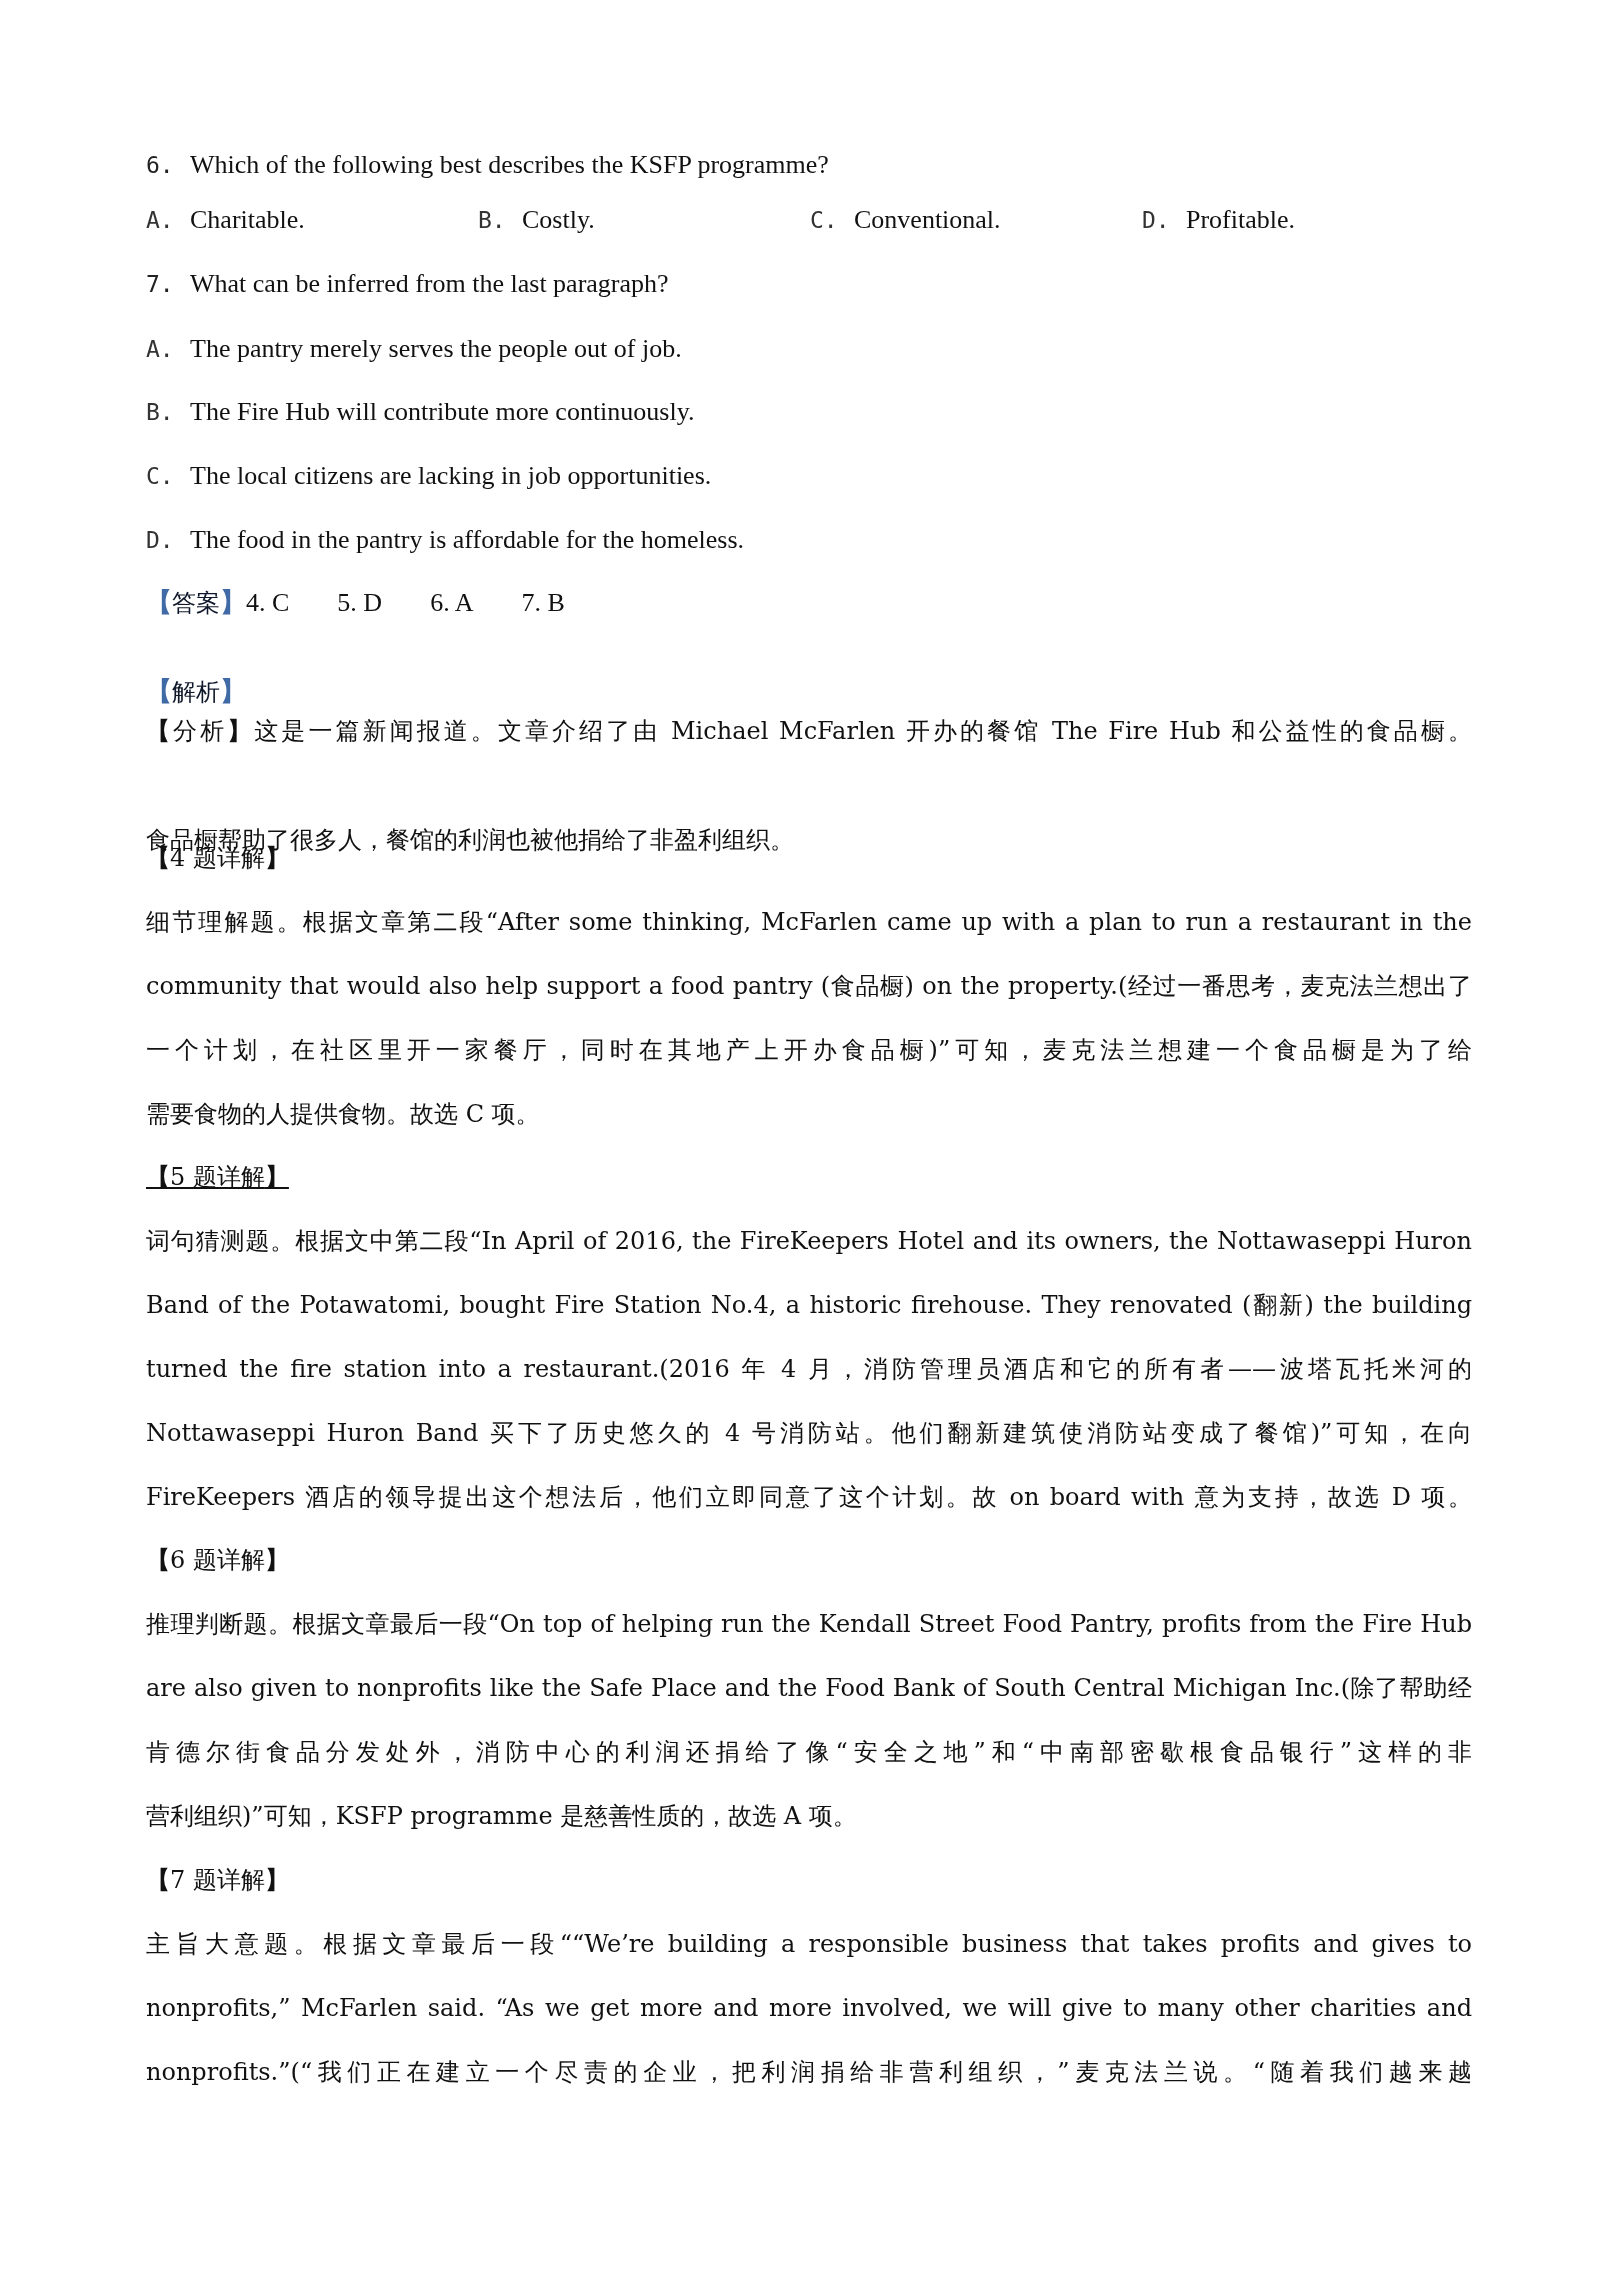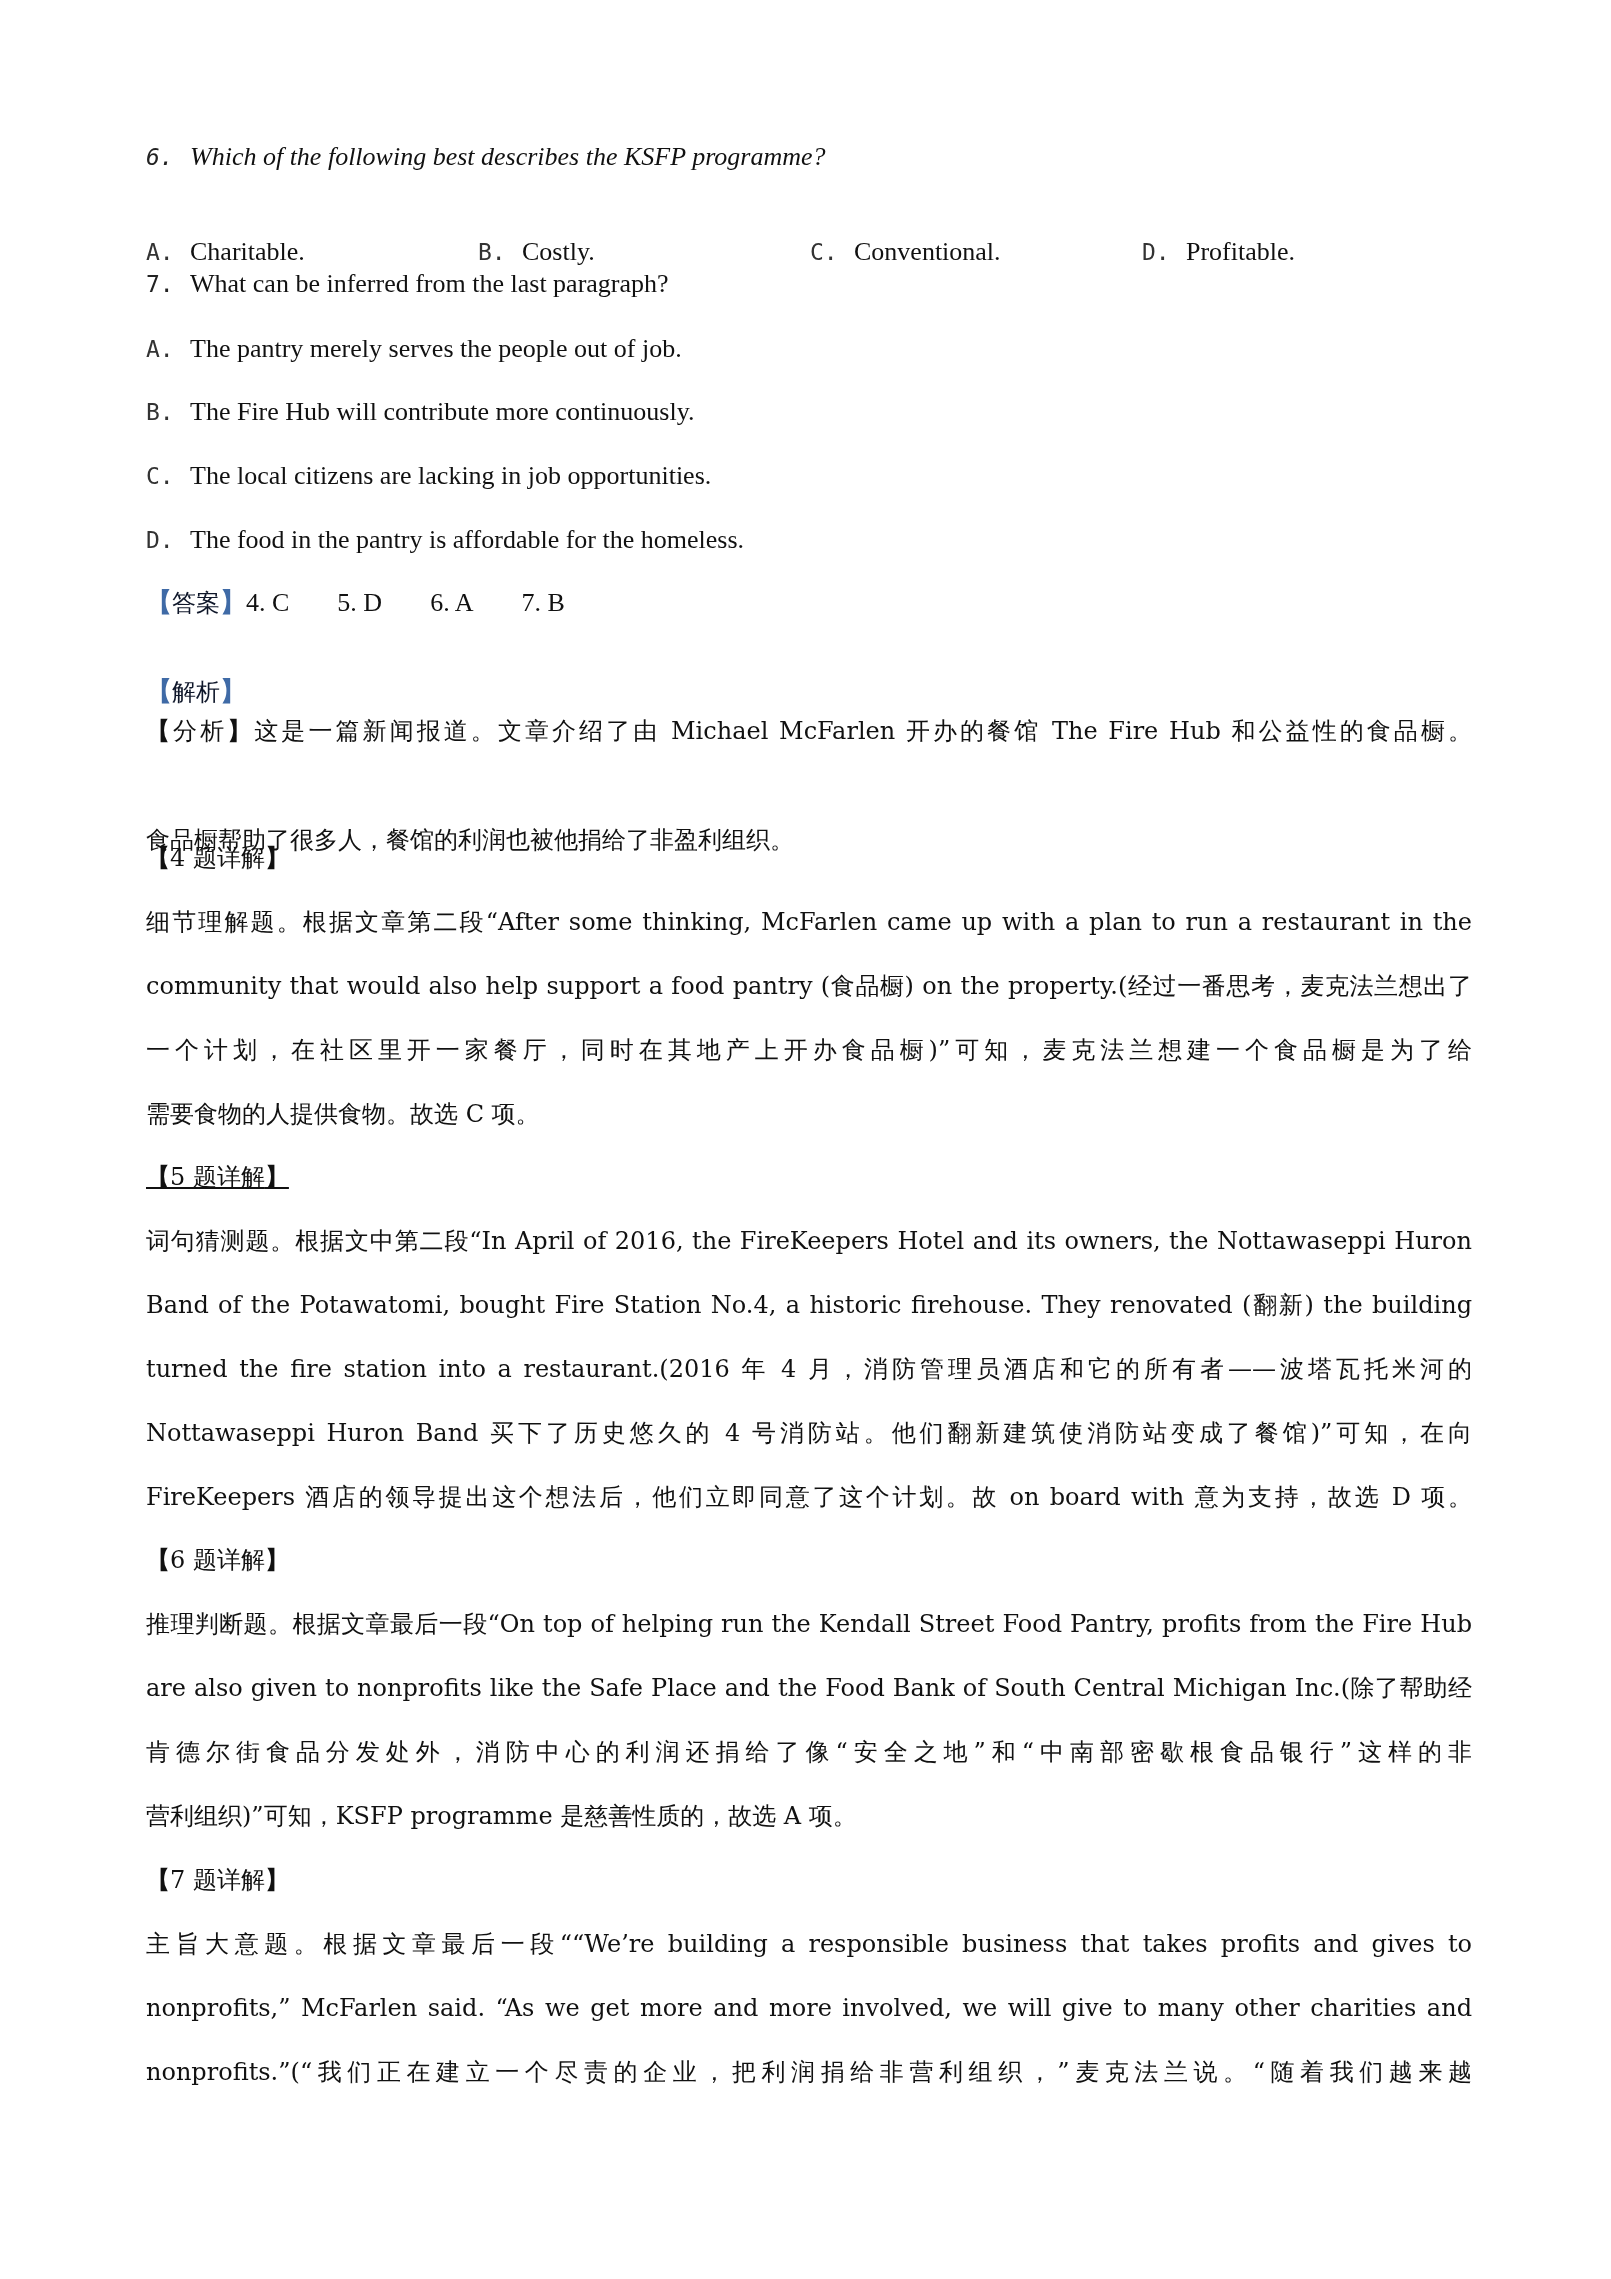--- a/index.html
+++ b/index.html
@@ -72,24 +72,24 @@
     .cn {
       font-family: "DejaVu Serif", "Liberation Serif", serif;
       font-size: 24px;
     }
   </style>
 </head>
 <body>
 
 <div class="page">
 
-  <div class="line" style="top:137px;font-style:italic;">
+  <div class="line" style="top:145px;">
     <span class="qnum">6.</span><span>Which of the following best describes the KSFP programme?</span>
   </div>
-  <div class="line" style="top:200px;margin-top:32px;">
+  <div class="line" style="top:200px;">
     <span class="opt" style="left:0px;">
       <span class="olabel">A.</span><span>Charitable.</span>
     </span>
     <span class="opt" style="left:332px;">
       <span class="olabel">B.</span><span>Costly.</span>
     </span>
     <span class="opt" style="left:664px;">
       <span class="olabel">C.</span><span>Conventional.</span>
     </span>
     <span class="opt" style="left:996px;">

